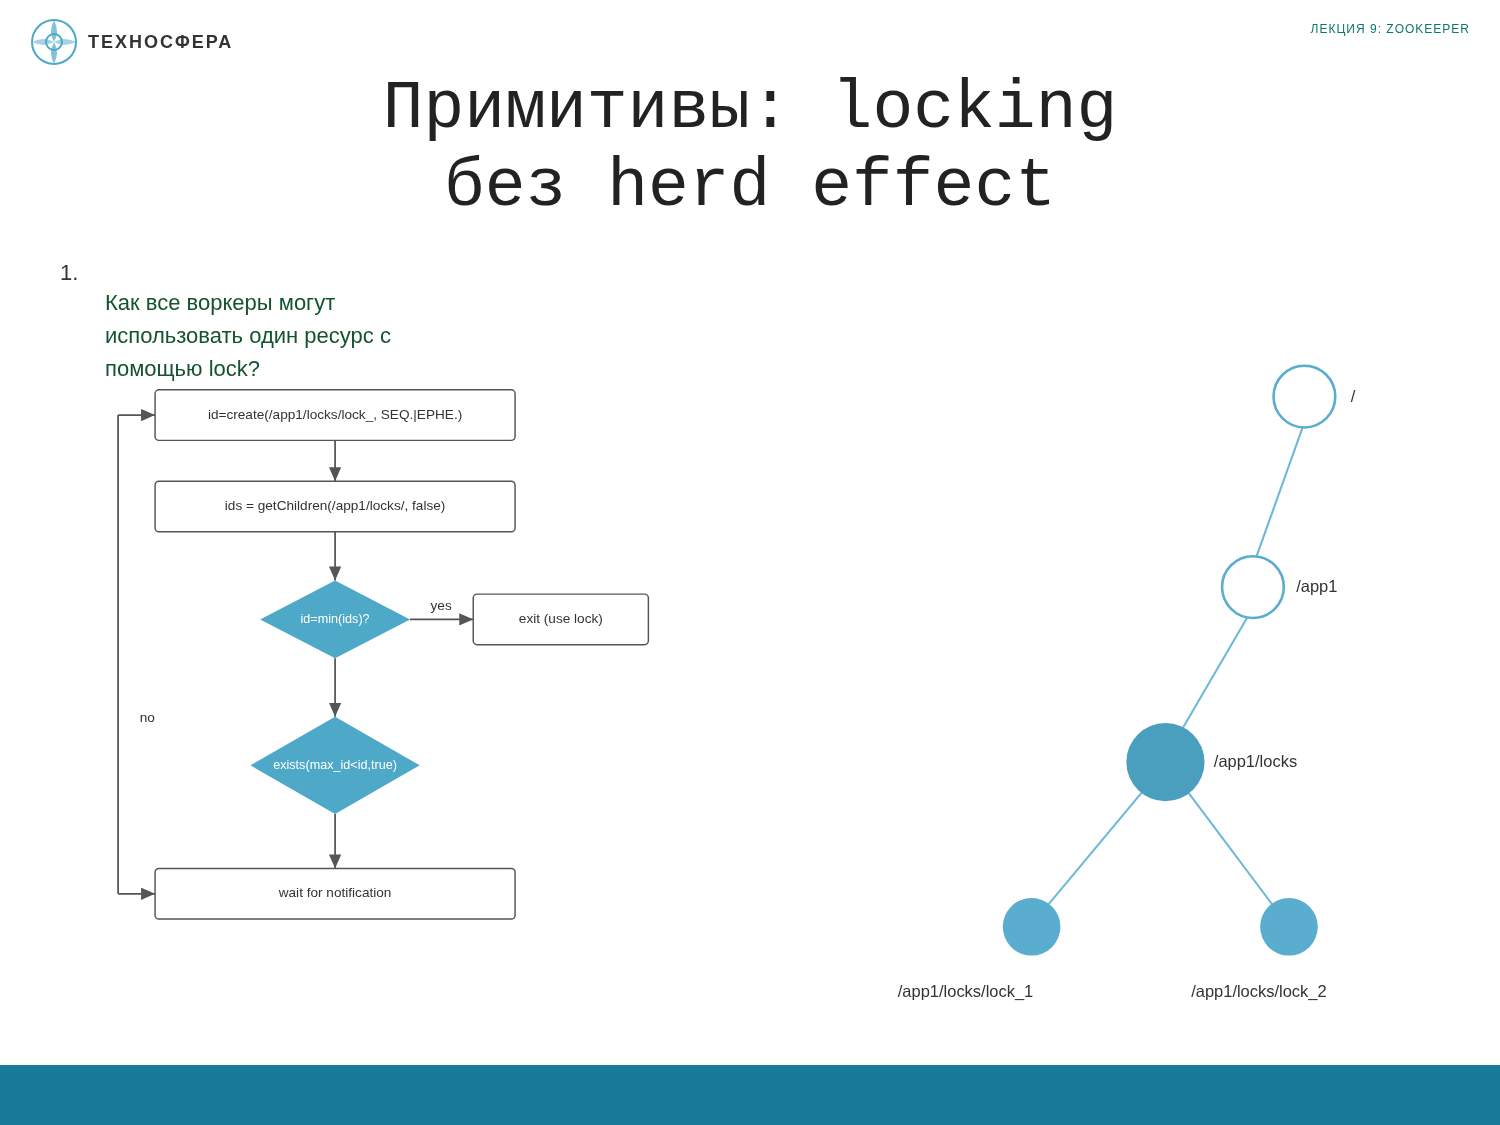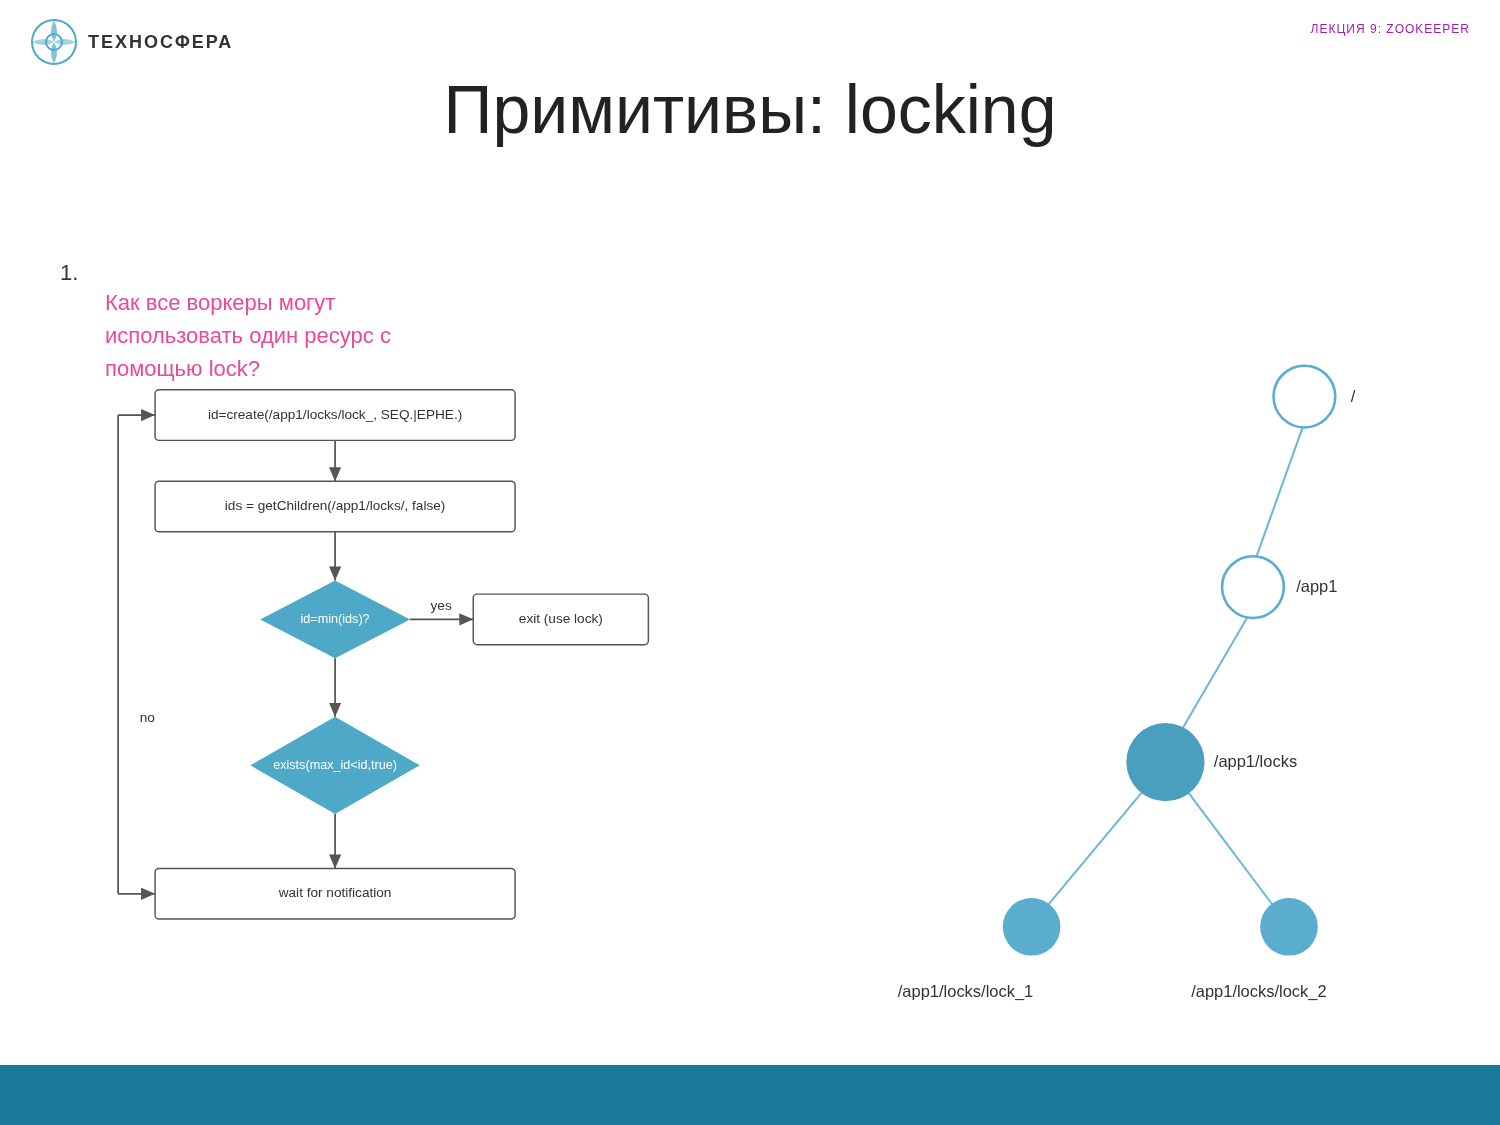--- a/index.html
+++ b/index.html
@@ -34,30 +34,31 @@
       font-size: 18px;
       font-weight: bold;
       letter-spacing: 2px;
       color: #333;
     }
     .lecture-label {
       position: absolute;
       right: 30px;
       top: 22px;
       font-size: 12px;
-      color: #a21caf;
+      color: #0f766e;
       letter-spacing: 1px;
     }
 
     
     .title-section {
       position: absolute;
       top: 70px;
       left: 0; right: 0;
       text-align: center;
+      font-family: Liberation Mono, monospace;
     }
     .main-title {
       font-size: 68px;
       font-weight: 300;
       color: #222;
       line-height: 1.15;
     }
 
     
     .content {
@@ -163,28 +164,29 @@
       <path d="M46 24 Q34 30 24 24 Q34 18 46 24" fill="#4ea8c8" opacity="0.5"></path>
     </svg>
     <span class="logo-text">ТЕХНОСΦЕРА</span>
   </div>
   <span class="lecture-label">ЛЕКЦИЯ 9: ZOOKEEPER</span>
 </div>
 
 <div class="title-section">
   <div class="main-title">
     <div>Примитивы: locking</div>
+    <div>без herd effect</div>
   </div>
 </div>
 
 <div class="content">
 
   <div style="position:absolute; top:0; left:0; width:380px;">
     <span class="list-number" style="position:relative; font-size:22px; color:#333;">1.</span>
-    <span style="margin-left:45px; display:inline-block; font-size:22px; color:#ec4899; line-height:1.5; vertical-align:top; width:320px;">Как все воркеры могут использовать один ресурс с помощью lock?</span>
+    <span style="margin-left:45px; display:inline-block; font-size:22px; color:#14532d; line-height:1.5; vertical-align:top; width:320px;">Как все воркеры могут использовать один ресурс с помощью lock?</span>
   </div>
 
   <svg class="flowchart" viewBox="0 0 660 740">
     <defs>
       <marker id="arrowhead" markerWidth="8" markerHeight="7" refX="8" refY="3.5" orient="auto">
         <polygon points="0 0, 8 3.5, 0 7" fill="#555"></polygon>
       </marker>
       <marker id="arrowhead-w" markerWidth="8" markerHeight="7" refX="0" refY="3.5" orient="auto">
         <polygon points="8 0, 0 3.5, 8 7" fill="#555"></polygon>
       </marker>

